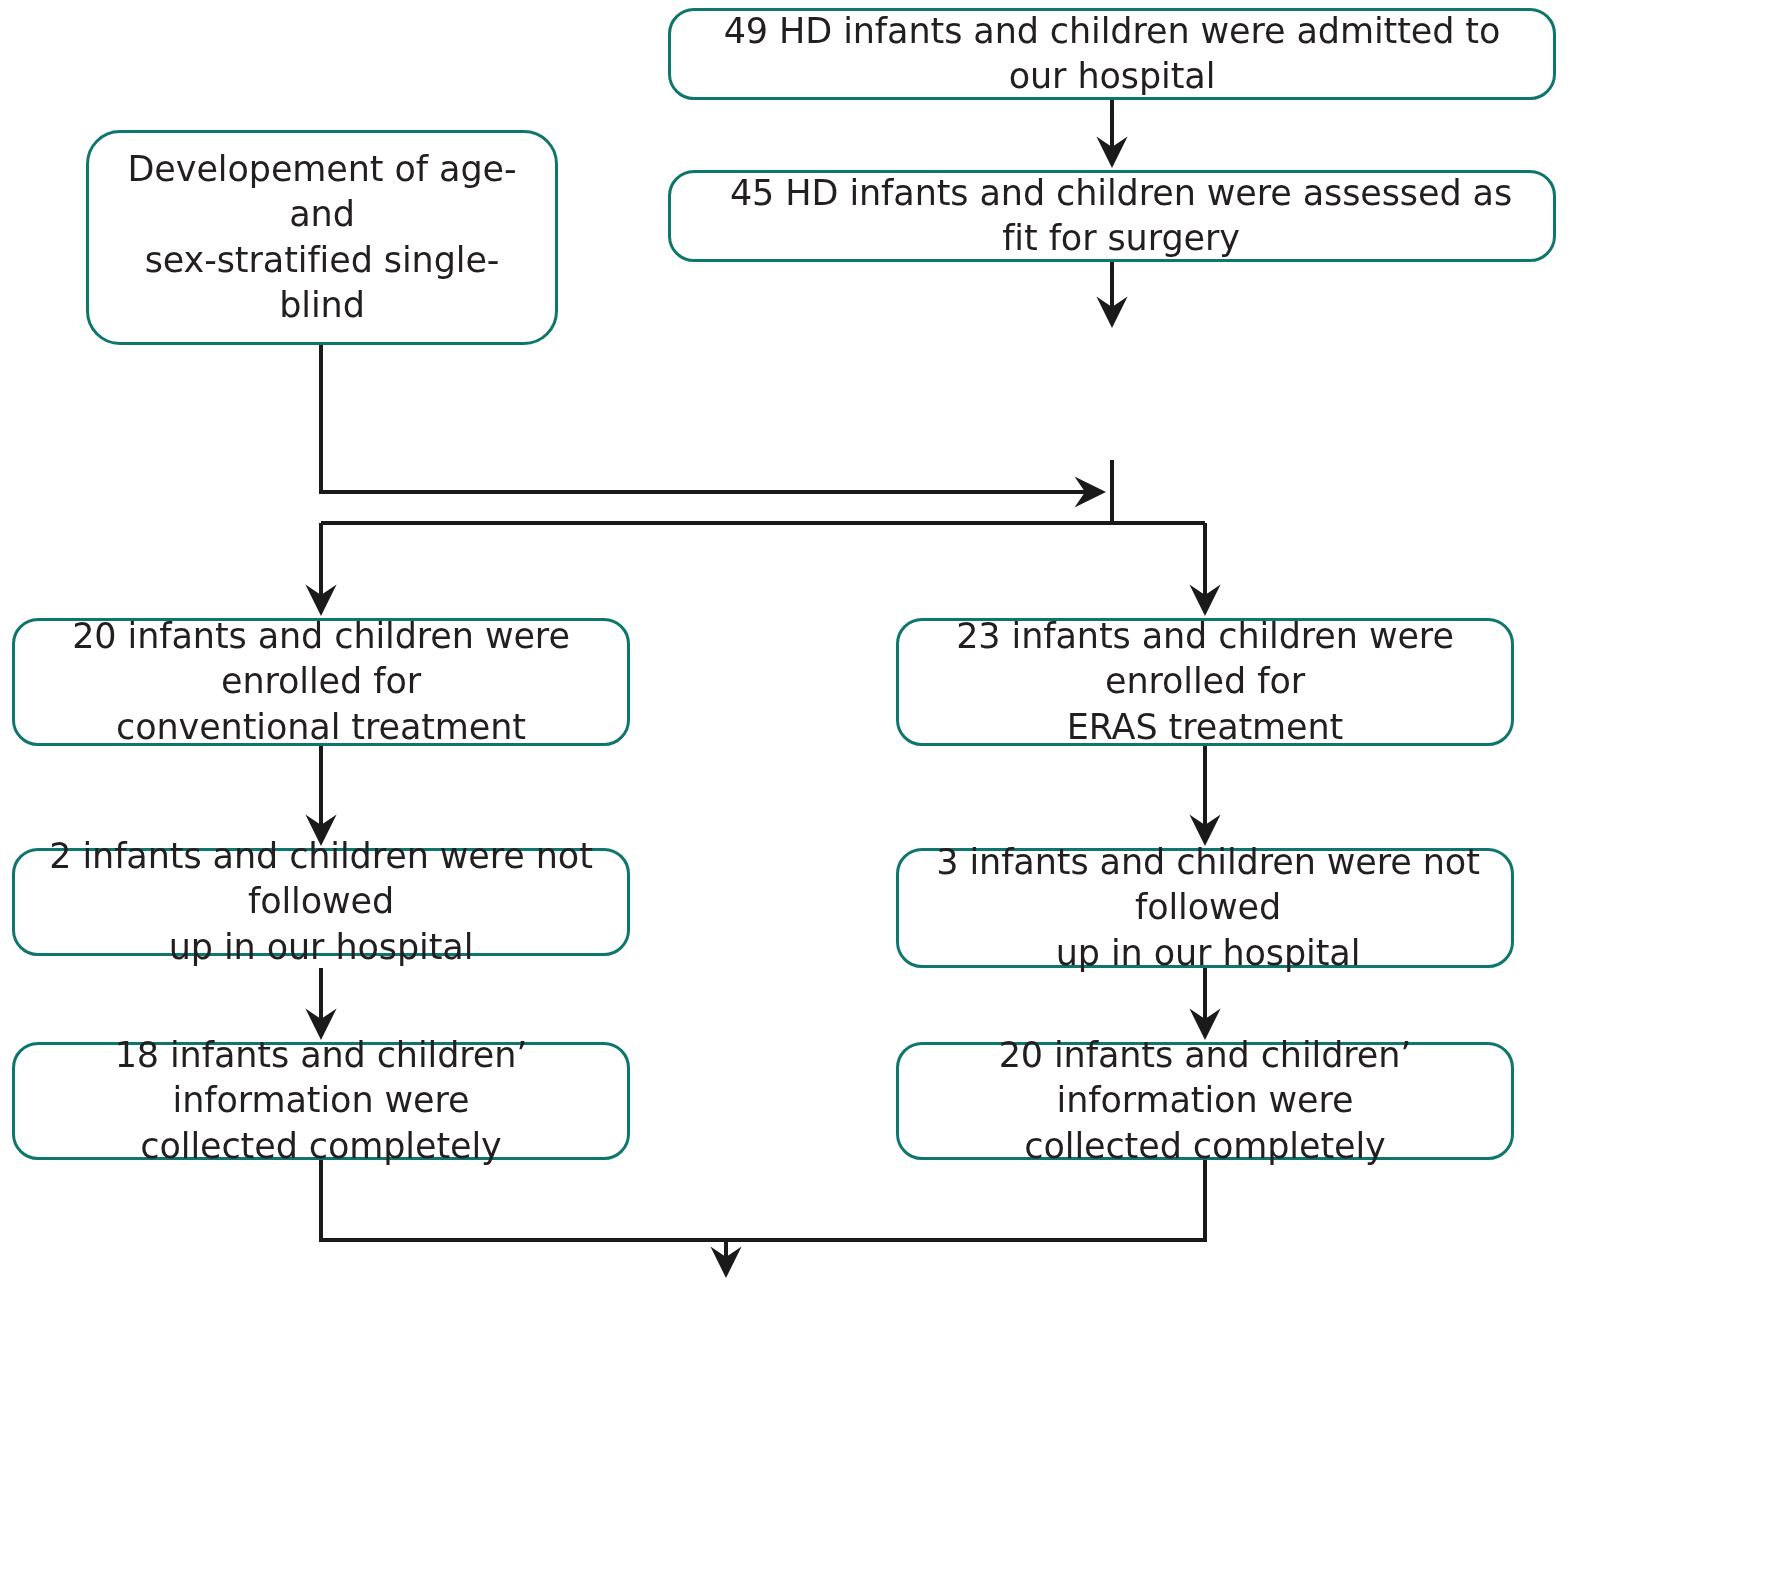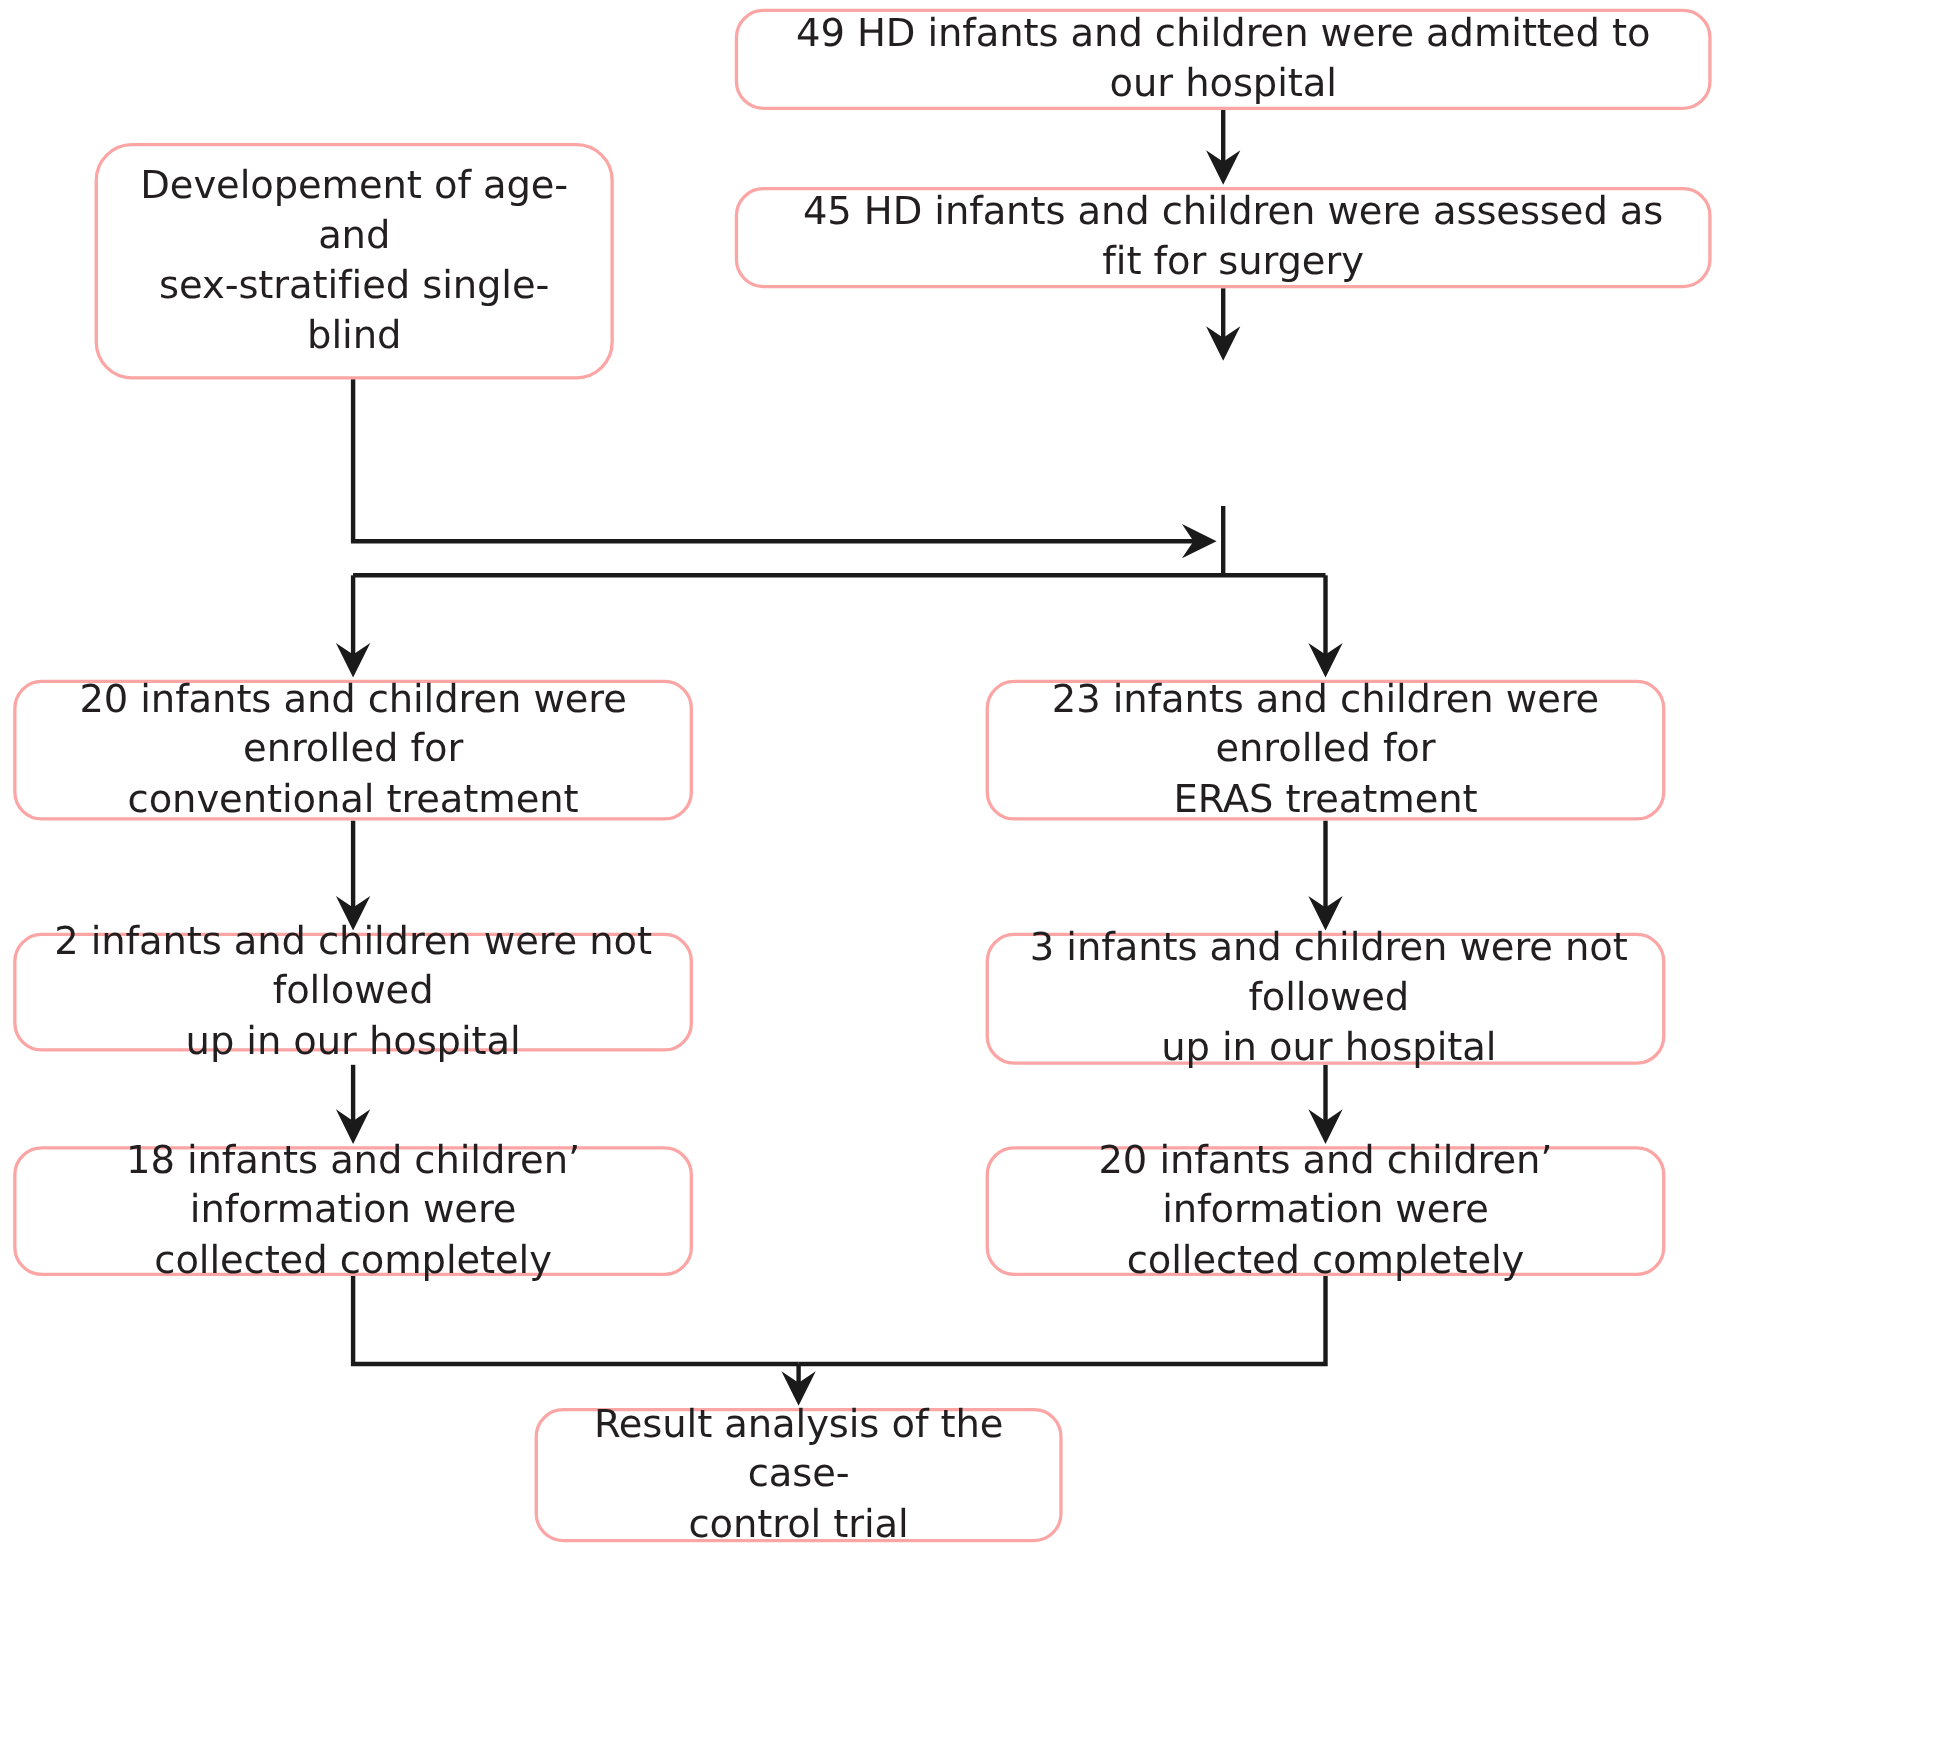--- a/index.html
+++ b/index.html
@@ -21,21 +21,21 @@
     position: absolute;
     left: 0;
     top: 0;
     width: 1780px;
     height: 1590px;
     pointer-events: none;
   }
   .node {
     position: absolute;
     box-sizing: border-box;
-    border: 3px solid #fca5a5;
+    border: 3px solid #0f766e;
     border-radius: 26px;
     background: #ffffff;
     color: #231f20;
     display: flex;
     align-items: center;
     justify-content: center;
     text-align: center;
     padding: 6px 22px;
     font-size: 35px;
     line-height: 1.30;
@@ -145,20 +145,14 @@
     </span>
   </div>
 
   <div class="node" id="node-eras-collect">
     <span>
       <span>20 infants and children’ information were</span>
       <span>collected completely</span>
     </span>
   </div>
 
-  <div class="node" id="node-result">
-    <span>
-      <span>Result analysis of the case-</span>
-      <span>control trial</span>
-    </span>
-  </div>
 
 </div>
 
 </body></html>

